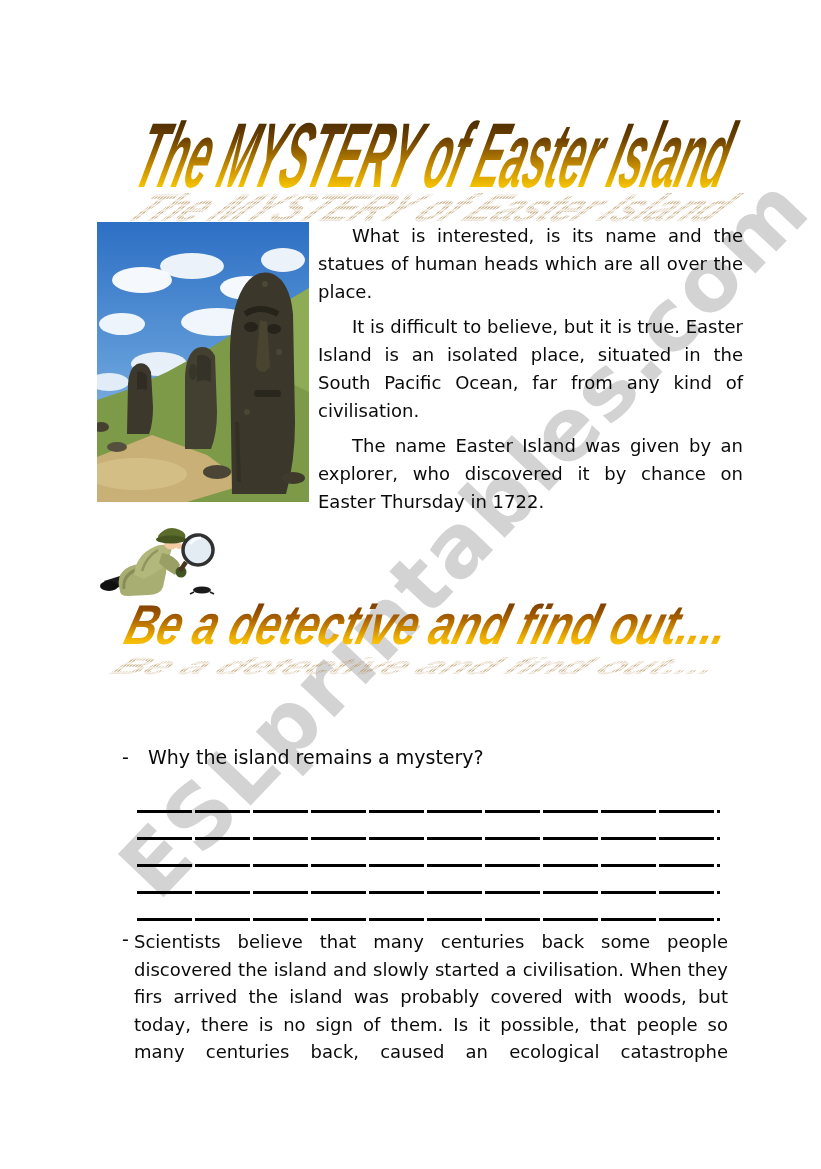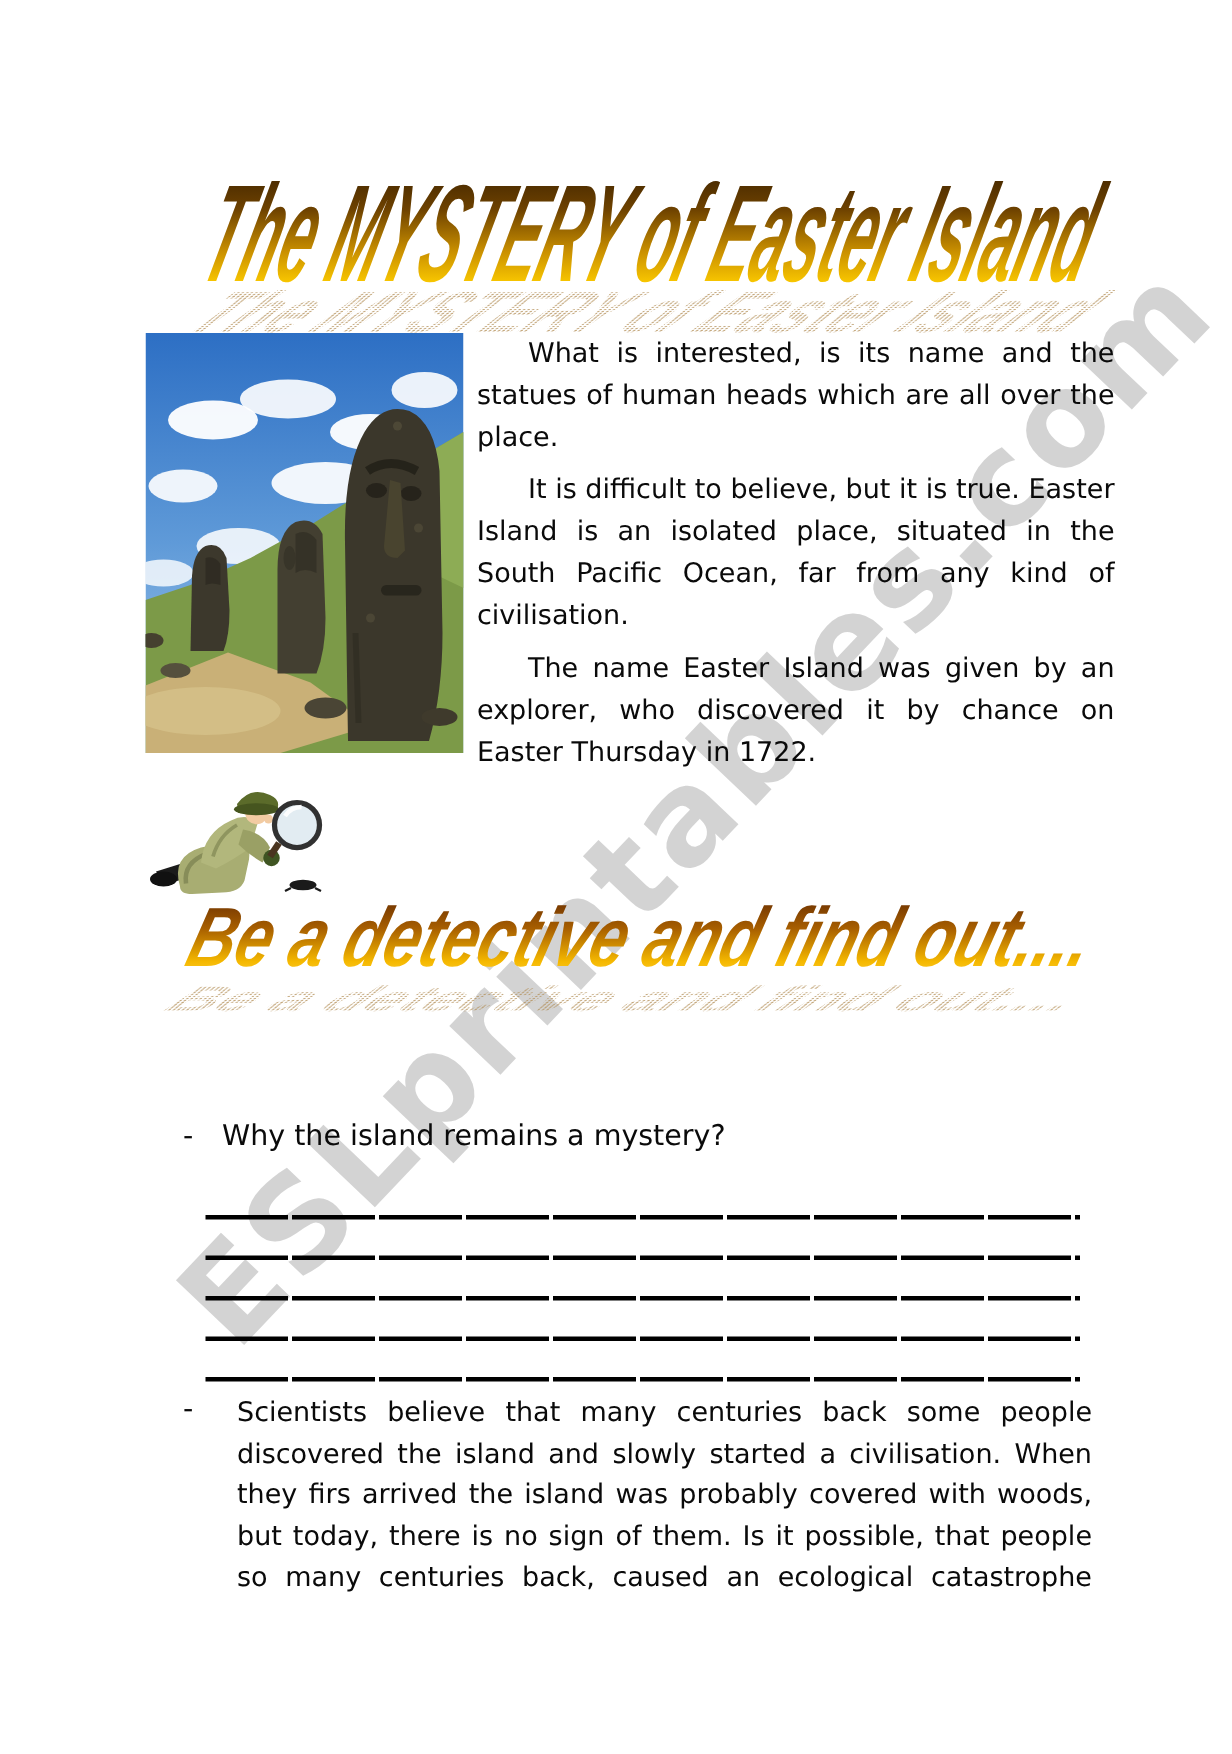--- a/index.html
+++ b/index.html
@@ -37,21 +37,21 @@
   .question-1{left:122px;top:744px;width:610px;font-size:19px;line-height:26px;}
   .question-1 .dash{display:inline-block;width:26px;}
   .answer-lines{left:137px;top:810px;width:583px;}
   .answer-line{
     height:3px;margin-bottom:24px;
     background:repeating-linear-gradient(90deg,#000 0 55px,rgba(0,0,0,0) 55px 58px);
   }
   .question-2{left:122px;top:928px;width:606px;}
   .question-2 .dash{position:absolute;left:0;top:0;font-size:19px;}
   .question-2 .qpara{
-    margin-left:36px;font-size:18px;line-height:27.5px;
+    margin-left:12px;font-size:18px;line-height:27.5px;
     text-align:justify;text-align-last:justify;
   }
 </style>
 </head>
 <body>
 
 <div class="page">
 
   <div class="watermark">ESLprintables.com</div>
 

